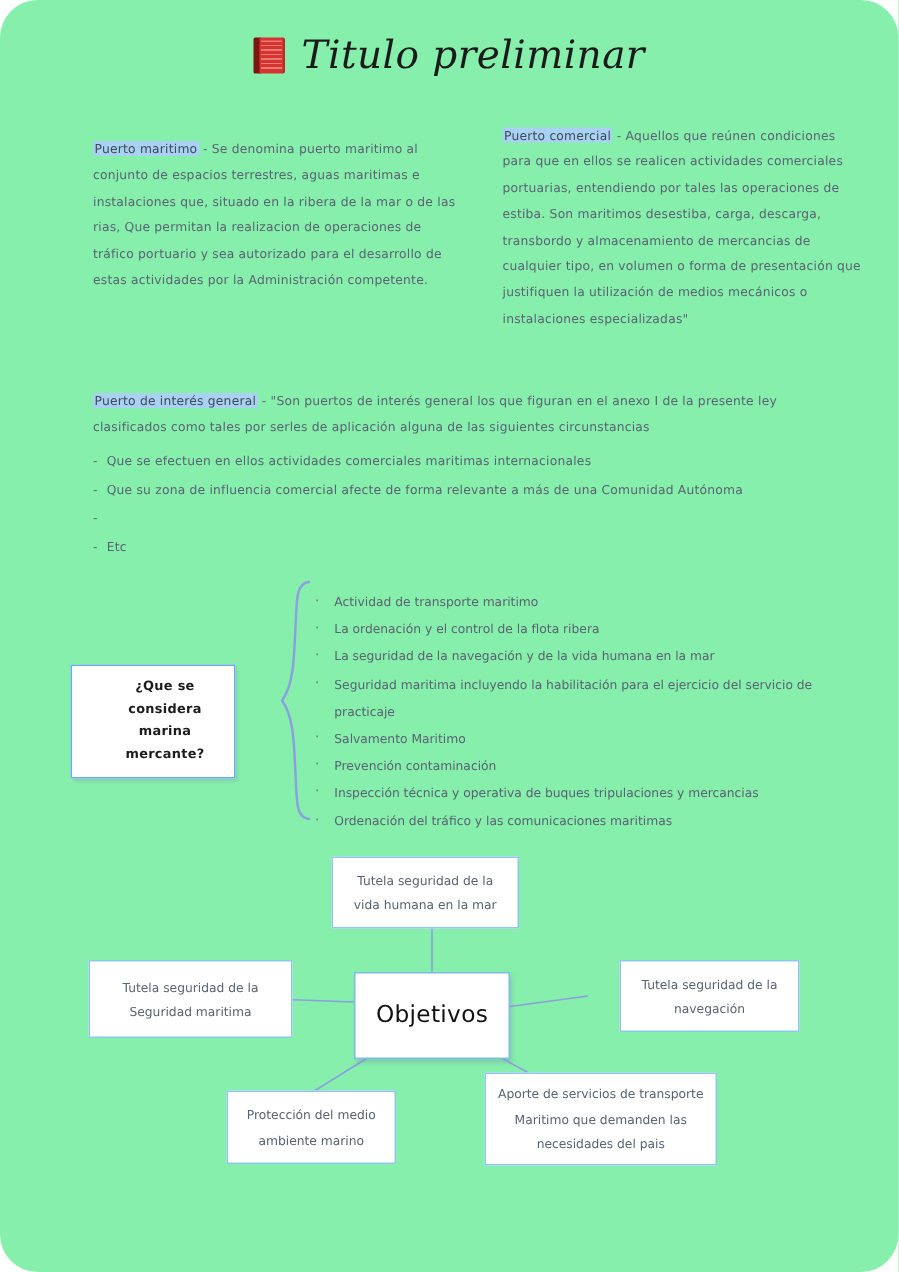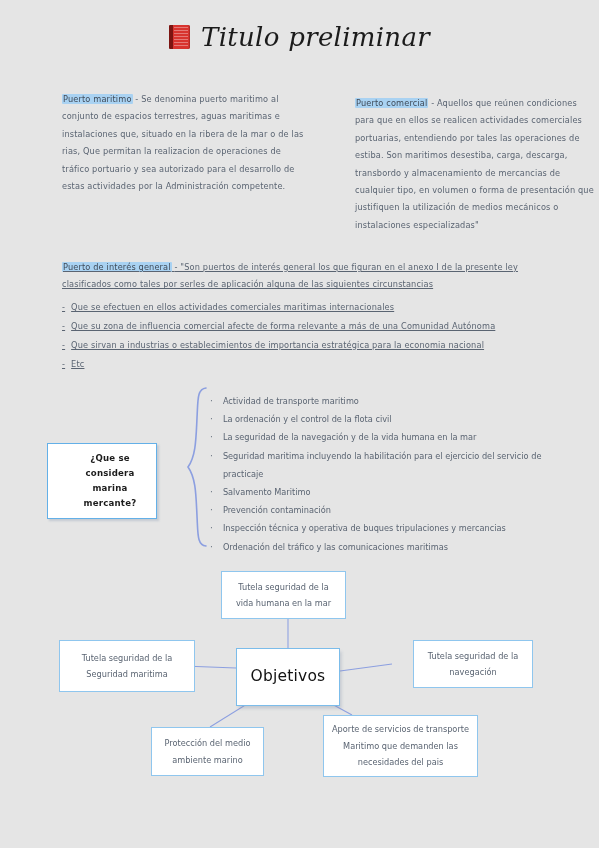--- a/index.html
+++ b/index.html
@@ -3,21 +3,21 @@
 <meta charset="utf-8">
 <style>
   html,body{margin:0;padding:0;}
   body{
     width:599px;height:848px;
     background:#ffffff;
     font-family:"DejaVu Sans",sans-serif;
     position:relative;
     overflow:hidden;
   }
-  .page{position:absolute;inset:0;background:#e5e5e5;}
+  .page{position:absolute;inset:0;background:#86efac;border-radius:25px;}
 
   
   .header{
     position:absolute;left:0;right:0;top:22px;
     display:flex;align-items:center;justify-content:center;gap:10px;
   }
   .book-icon{
     width:22px;height:24px;position:relative;display:inline-block;
   }
   .book-icon .spine{
@@ -60,24 +60,24 @@
     color:#3f4a58;
     padding:0 1px;
     border-radius:1px;
   }
 
   
   #block-maritimo{
     position:absolute;left:62px;top:91px;width:248px;
   }
   #block-comercial{
-    position:absolute;left:335px;top:95px;width:240px;margin-left:20px;
+    position:absolute;left:335px;top:82px;width:240px;
   }
   #block-interes{
-    position:absolute;left:62px;top:259px;width:500px;text-decoration:underline;
+    position:absolute;left:62px;top:259px;width:500px;
   }
   #block-interes .lead{display:block;}
   .dash-list{
     margin:4px 0 0 0;padding:0;list-style:none;
   }
   .dash-list li{
     display:flex;gap:6px;align-items:flex-start;
     line-height:19px;
   }
   .dash-list .dash{color:#5a6472;}
@@ -192,21 +192,20 @@
       <li>
         <span class="dash">-</span>
         <span>Que se efectuen en ellos actividades comerciales maritimas internacionales</span>
       </li>
       <li>
         <span class="dash">-</span>
         <span>Que su zona de influencia comercial afecte de forma relevante a más de una Comunidad Autónoma</span>
       </li>
       <li>
         <span class="dash">-</span>
-        <span>Que sirvan a industrias o establecimientos de importancia estratégica para la economia nacional</span>
       </li>
       <li>
         <span class="dash">-</span>
         <span>Etc</span>
       </li>
     </ul>
   </div>
 
   <div id="question-box">
     <span>¿Que se considera</span>
@@ -217,21 +216,21 @@
     <path d="M20 2 C11 3 12 14 11 32 C10 52 10 70 2 81 C10 92 10 110 11 130 C12 148 11 159 20 160" stroke="#8c9fe0" stroke-width="1.6" stroke-linecap="round" fill="none"></path>
   </svg>
 
   <ul id="mercante-list">
     <li>
       <span class="bullet">·</span>
       <span>Actividad de transporte maritimo</span>
     </li>
     <li>
       <span class="bullet">·</span>
-      <span>La ordenación y el control de la flota civil</span>
+      <span>La ordenación y el control de la flota ribera</span>
     </li>
     <li>
       <span class="bullet">·</span>
       <span>La seguridad de la navegación y de la vida humana en la mar</span>
     </li>
     <li>
       <span class="bullet">·</span>
       <span>Seguridad maritima incluyendo la habilitación para el ejercicio del servicio de practicaje</span>
     </li>
     <li>

